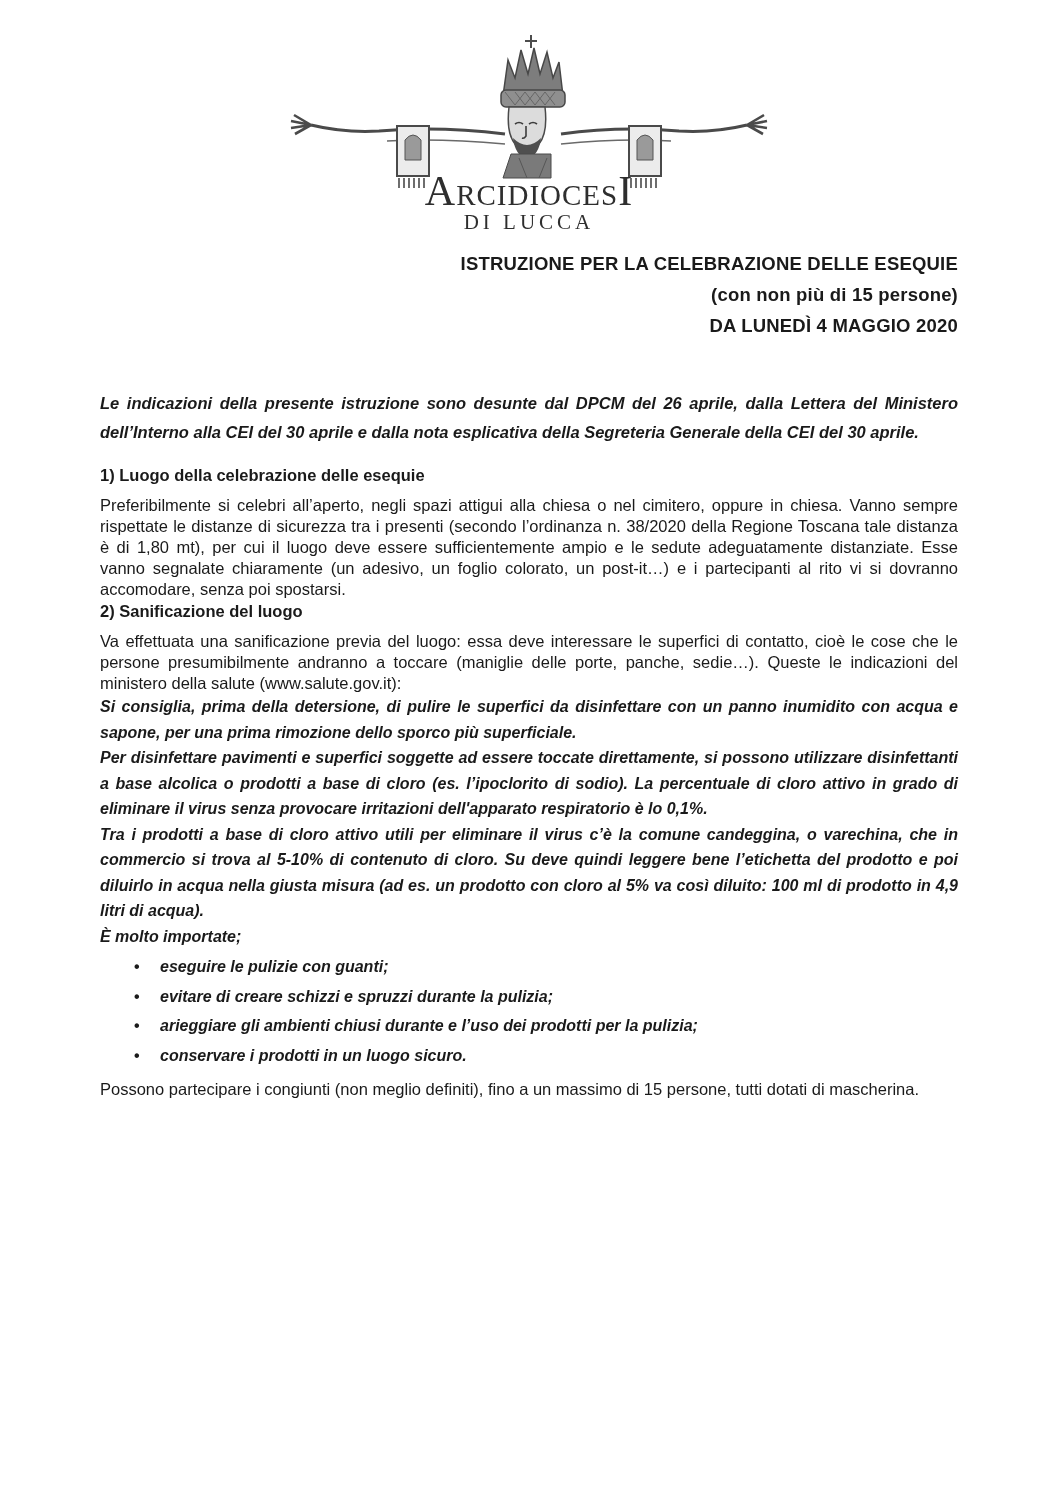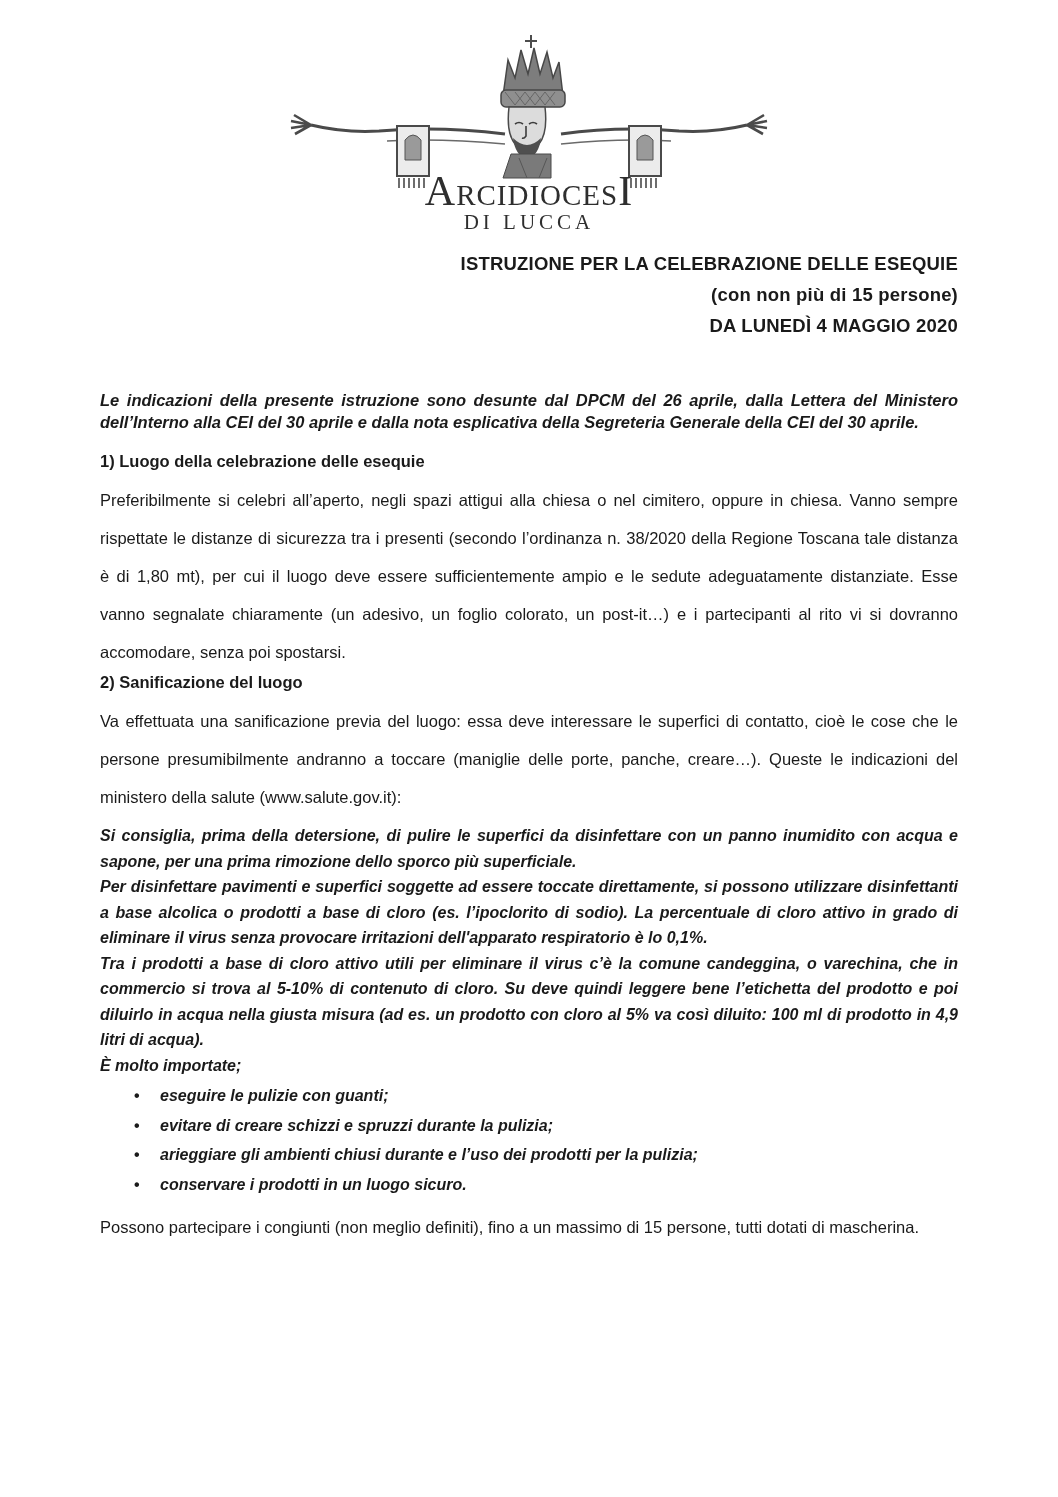--- a/index.html
+++ b/index.html
@@ -27,38 +27,37 @@
   
   .title-block { margin-top:16px; text-align:right; }
   .title-line {
     font-size:18.5px; font-weight:bold; line-height:31px; letter-spacing:0.2px;
   }
 
   
   .intro {
     margin-top:48px;
     font-size:16.5px; font-weight:bold; font-style:italic;
-    line-height:22px; text-align:justify;
+    line-height:29px; text-align:justify;
   }
 
   
   .section-heading {
     font-size:16.5px; font-weight:bold; line-height:22px;
   }
   .sec1 .section-heading { margin-top:17px; }
   .sec2 .section-heading { }
   .sec3 .section-heading { margin-top:34px; }
 
   .body-par {
     margin-top:9px;
-    font-size:16.5px; line-height:38px; text-align:justify;
+    font-size:16.5px; line-height:21px; text-align:justify;
   }
 
   .quote-block {
-    margin-top:7px;
     font-size:16px; font-weight:bold; font-style:italic;
     line-height:25.5px; text-align:justify;
   }
   .quote-block p { margin:0; }
 
   .bullets { margin-top:3px; list-style:none; }
   .bullets li {
     position:relative;
     padding-left:60px;
     font-size:16px; font-weight:bold; font-style:italic;
@@ -133,21 +132,21 @@
 
   <p class="intro">Le indicazioni della presente istruzione sono desunte dal DPCM del 26 aprile, dalla Lettera del Ministero dell’Interno alla CEI del 30 aprile e dalla nota esplicativa della Segreteria Generale della CEI del 30 aprile.</p>
 
   <section class="sec1">
     <h2 class="section-heading">1) Luogo della celebrazione delle esequie</h2>
     <p class="body-par">Preferibilmente si celebri all’aperto, negli spazi attigui alla chiesa o nel cimitero, oppure in chiesa. Vanno sempre rispettate le distanze di sicurezza tra i presenti (secondo l’ordinanza n. 38/2020 della Regione Toscana tale distanza è di 1,80 mt), per cui il luogo deve essere sufficientemente ampio e le sedute adeguatamente distanziate. Esse vanno segnalate chiaramente (un adesivo, un foglio colorato, un post-it…) e i partecipanti al rito vi si dovranno accomodare, senza poi spostarsi.</p>
   </section>
 
   <section class="sec2">
     <h2 class="section-heading">2) Sanificazione del luogo</h2>
-    <p class="body-par">Va effettuata una sanificazione previa del luogo: essa deve interessare le superfici di contatto, cioè le cose che le persone presumibilmente andranno a toccare (maniglie delle porte, panche, creare…). Queste le indicazioni del ministero della salute (www.salute.gov.it):</p>
+    <p class="body-par">Va effettuata una sanificazione previa del luogo: essa deve interessare le superfici di contatto, cioè le cose che le persone presumibilmente andranno a toccare (maniglie delle porte, panche, sedie…). Queste le indicazioni del ministero della salute (www.salute.gov.it):</p>
 
     <div class="quote-block">
       <p>Si consiglia, prima della detersione, di pulire le superfici da disinfettare con un panno inumidito con acqua e sapone, per una prima rimozione dello sporco più superficiale.</p>
       <p>Per disinfettare pavimenti e superfici soggette ad essere toccate direttamente, si possono utilizzare disinfettanti a base alcolica o prodotti a base di cloro (es. l’ipoclorito di sodio). La percentuale di cloro attivo in grado di eliminare il virus senza provocare irritazioni dell'apparato respiratorio è lo 0,1%.</p>
       <p>Tra i prodotti a base di cloro attivo utili per eliminare il virus c’è la comune candeggina, o varechina, che in commercio si trova al 5-10% di contenuto di cloro. Su deve quindi leggere bene l’etichetta del prodotto e poi diluirlo in acqua nella giusta misura (ad es. un prodotto con cloro al 5% va così diluito: 100 ml di prodotto in 4,9 litri di acqua).</p>
       <p>È molto importate;</p>
     </div>
 
     <ul class="bullets">
       <li><span class="bullet-dot">•</span><span>eseguire le pulizie con guanti;</span></li>

